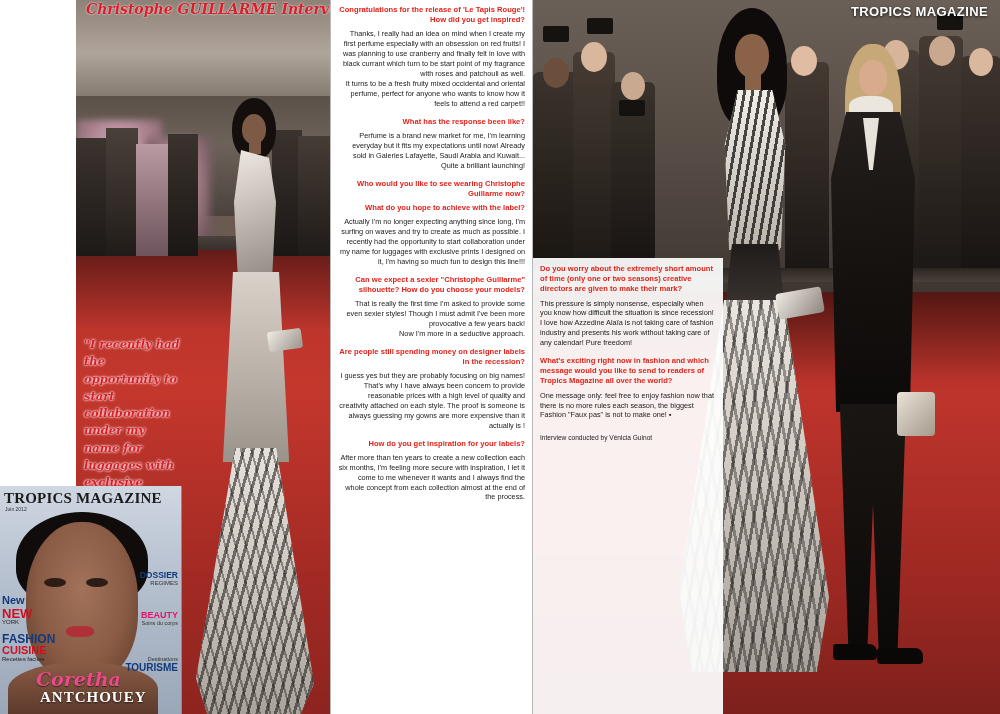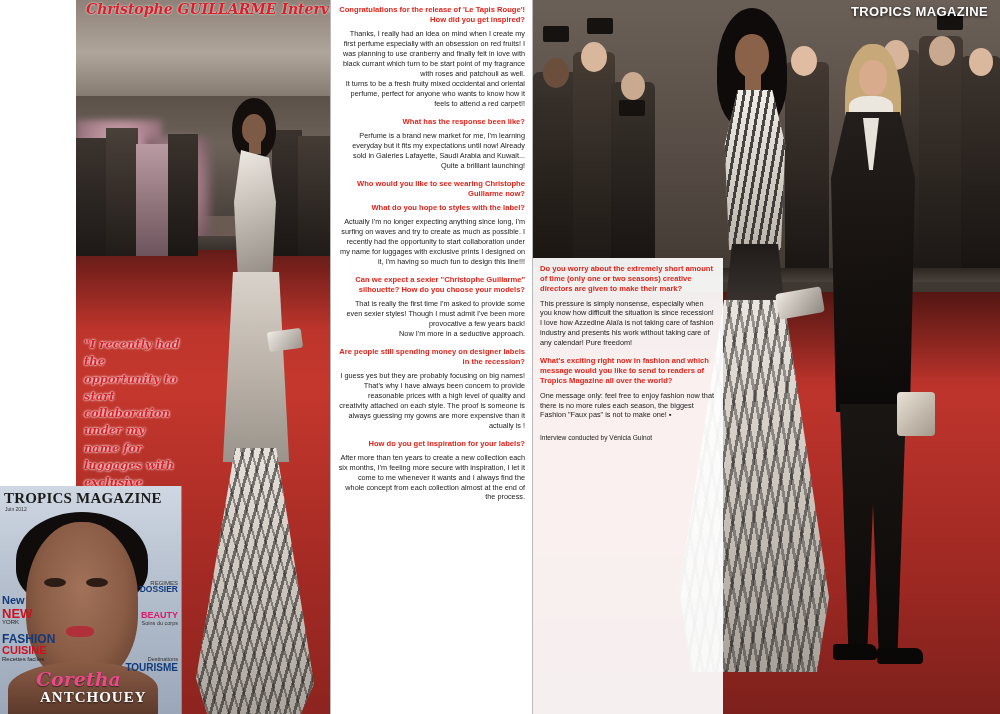--- a/index.html
+++ b/index.html
@@ -168,21 +168,21 @@
     letter-spacing: 1px;
     text-shadow: 0 1px 2px rgba(0,0,0,0.7);
     text-align: center;
   }
   .cov-left-block { position: absolute; left: 2px; }
   .cov-l1 { top: 108px; font-size: 11px; font-weight: bold; color: #123a7a; }
   .cov-l2 { top: 120px; font-size: 13px; font-weight: bold; color: #cf1020; }
   .cov-l3 { top: 133px; font-size: 6px; color: #222; }
   .cov-l4 { top: 146px; font-size: 12px; font-weight: bold; color: #123a7a; }
   .cov-r-block { position: absolute; right: 3px; text-align: right; }
-  .cov-r1 { top: 98px; font-size: 8.5px; font-weight: bold; color: #123a7a; margin-left: 26px; }
+  .cov-r1 { top: 84px; font-size: 8.5px; font-weight: bold; color: #123a7a; margin-left: 26px; }
   .cov-r2 { top: 94px; font-size: 6px; color: #333; }
   .cov-r3 { top: 124px; font-size: 9px; font-weight: bold; color: #e0166b; }
   .cov-r4 { top: 134px; font-size: 5.5px; color: #333; }
   .cov-r5 { top: 176px; font-size: 10px; font-weight: bold; color: #123a7a; }
   .cov-r6 { top: 170px; font-size: 5.5px; color: #333; }
   .cov-l5 { top: 158px; font-size: 11px; font-weight: bold; color: #cf1020; text-align: center; }
   .cov-l6 { top: 170px; font-size: 6px; color: #222; }
 
   
   .headline {
@@ -392,21 +392,21 @@
     <div class="cover-surname">ANTCHOUEY</div>
   </div>
 
   <div class="col-center">
     <p class="q">Congratulations for the release of 'Le Tapis Rouge'! How did you get inspired?</p>
     <p class="a">Thanks, I really had an idea on mind when I create my first perfume especially with an obsession on red fruits! I was planning to use cranberry and finally felt in love with black currant which turn to be start point of my fragrance with roses and patchouli as well.
 It turns to be a fresh fruity mixed occidental and oriental perfume, perfect for anyone who wants to know how it feels to attend a red carpet!!</p>
     <p class="q">What has the response been like?</p>
     <p class="a">Perfume is a brand new market for me, I'm learning everyday but it fits my expectations until now! Already sold in Galeries Lafayette, Saudi Arabia and Kuwait... Quite a brilliant launching!</p>
     <p class="q">Who would you like to see wearing Christophe Guillarme now?</p>
-    <p class="q">What do you hope to styles with the label?</p>
+    <p class="q">What do you hope to achieve with the label?</p>
     <p class="a">Actually I'm no longer expecting anything since long, I'm surfing on waves and try to create as much as possible. I recently had the opportunity to start collaboration under my name for luggages with exclusive prints I designed on it, I'm having so much fun to design this line!!!</p>
     <p class="q">Can we expect a sexier "Christophe Guillarme" silhouette? How do you choose your models?</p>
     <p class="a">That is really the first time I'm asked to provide some even sexier styles! Though I must admit I've been more provocative a few years back!
 Now I'm more in a seductive approach.</p>
     <p class="q">Are people still spending money on designer labels in the recession?</p>
     <p class="a">I guess yes but they are probably focusing on big names! That's why I have always been concern to provide reasonable prices with a high level of quality and creativity attached on each style. The proof is someone is always guessing my gowns are more expensive than it actually is !</p>
     <p class="q">How do you get inspiration for your labels?</p>
     <p class="a">After more than ten years to create a new collection each six months, I'm feeling more secure with inspiration, I let it come to me whenever it wants and I always find the whole concept from each collection  almost at the end of the process.</p>
   </div>
 

